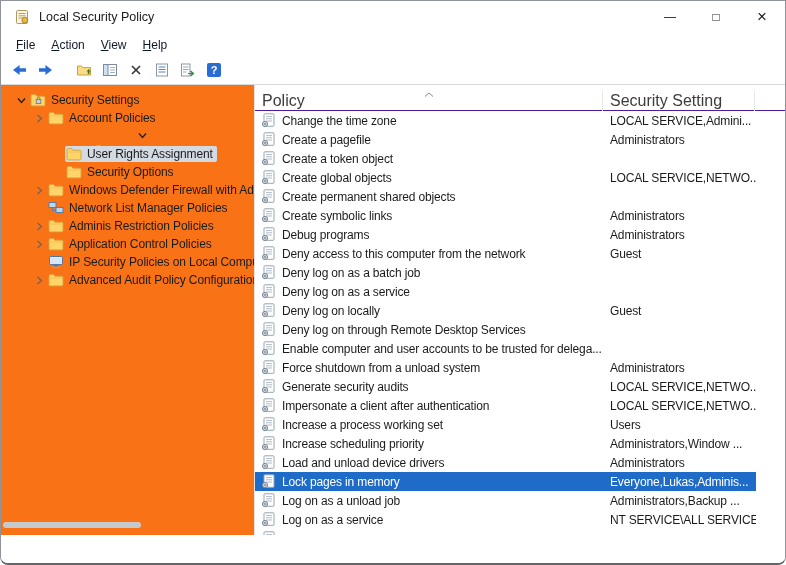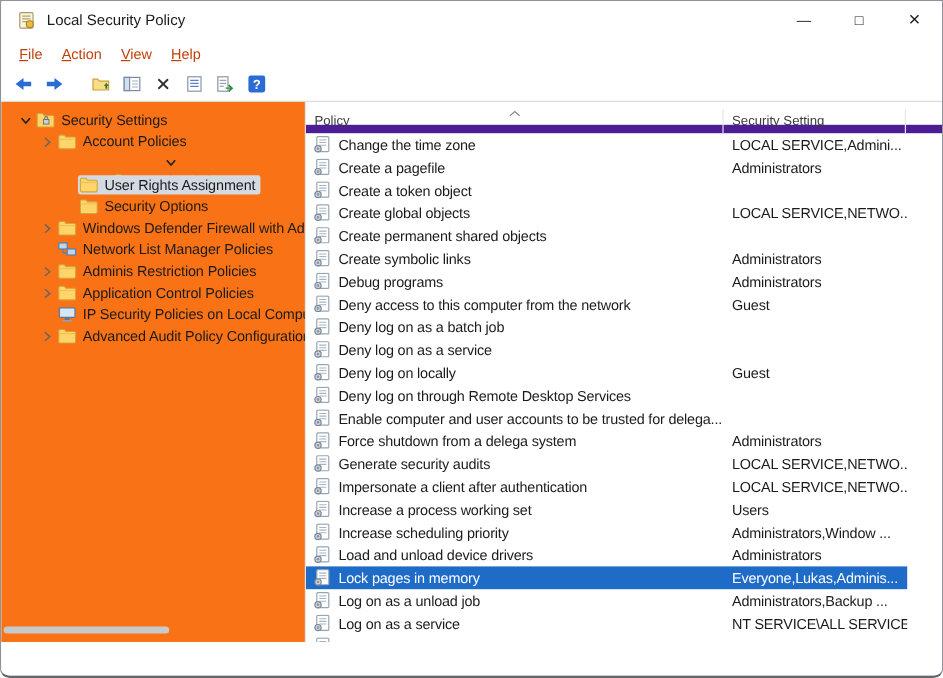--- a/index.html
+++ b/index.html
@@ -9,41 +9,41 @@
   .titlebar{height:32px;flex:0 0 32px;display:flex;align-items:center;padding-left:13px;gap:9px;background:#fff;}
   .app-icon{display:flex;}
   .title{font-size:12.5px;color:#1b1b1b;}
   .controls{margin-left:auto;display:flex;height:32px;}
   .ctrl{width:46px;height:32px;border:0;background:transparent;color:#1b1b1b;display:flex;align-items:center;justify-content:center;padding:0;font-family:inherit;}
   .ctrl.min{font-size:12px;}
   .ctrl.max{font-size:12px;}
   .ctrl.close{font-size:17px;font-weight:400;}
   
   .menubar{height:23px;flex:0 0 23px;display:flex;align-items:center;padding-left:7px;background:#fff;}
-  .menu-item{border:0;background:transparent;font-family:inherit;font-size:12px;color:#c2410c;padding:3px 8px;}
+  .menu-item{border:0;background:transparent;font-family:inherit;font-size:12px;color:#0f172a;padding:3px 8px;}
   .menu-item .ul{text-decoration:underline;}
   
   .toolbar{height:29px;flex:0 0 29px;display:flex;align-items:center;gap:3px;padding-left:7px;border-bottom:1px solid #dadada;box-sizing:border-box;background:#fff;}
   .tb-btn{width:23px;height:23px;border:0;background:transparent;display:flex;align-items:center;justify-content:center;padding:0;}
   .tb-sep{width:9px;height:1px;display:inline-block;}
   
   .main{flex:0 0 450px;display:flex;min-height:0;background:#f97316;}
   .tree-pane{width:253px;flex:0 0 253px;box-sizing:border-box;padding:6px 0 0 8px;position:relative;overflow:hidden;}
   .tree-row{height:18px;display:flex;align-items:center;white-space:nowrap;font-size:12px;color:#1b1b1b;}
   .chev{width:16px;flex:0 0 16px;display:flex;align-items:center;justify-content:center;}
   .tree-node{display:flex;align-items:center;padding:1px 4px 1px 1px;border-radius:2px;}
   .tree-node .ticon{display:flex;margin-right:5px;}
   .tree-node.selected{background:var(--treeSel,#d3dae2);}
   .tlabel{letter-spacing:-0.1px;}
   .hscroll{position:absolute;left:2px;bottom:5px;width:244px;height:8px;}
   .hthumb{width:138px;height:6px;border-radius:3px;background:#c7cacd;}
   .splitter{width:1px;flex:0 0 1px;background:#e4e4e4;}
   
   .list-pane{flex:1;box-sizing:border-box;padding-top:6px;overflow:hidden;position:relative;background:#fff;}
-  .list-header{height:20px;display:flex;font-size:11px;color:#3c3c3c;border-bottom:7px solid #4c1d95;box-sizing:border-box;}
+  .list-header{height:20px;display:flex;font-size:16px;color:#3c3c3c;border-bottom:1px solid #4c1d95;box-sizing:border-box;}
   .col{display:flex;align-items:center;box-sizing:border-box;border-right:1px solid #e6e6e6;padding-left:7px;position:relative;height:20px;}
   .col-policy{width:348px;flex:0 0 348px;}
   .col-setting{width:152px;flex:0 0 152px;}
   .col-rest{flex:1;border-right:0;}
   .sort-ind{position:absolute;top:1px;left:50%;transform:translateX(-50%);line-height:0;}
   .rows{overflow:hidden;}
   .list-row{height:19px;display:flex;align-items:center;width:501px;font-size:12px;color:#1b1b1b;}
   .list-row .ricon{flex:0 0 15px;margin:0 6px 0 6px;display:flex;}
   .cell-policy{width:321px;flex:0 0 321px;overflow:hidden;white-space:nowrap;letter-spacing:-0.15px;}
   .cell-setting{flex:1;overflow:hidden;white-space:nowrap;padding-left:7px;box-sizing:border-box;letter-spacing:-0.15px;}
@@ -481,21 +481,21 @@
           </div>
           <div class="list-row">
             <span class="ricon">
               <svg width="15" height="15" viewBox="0 0 15 15">
                 <rect x="3" y="0.8" width="10" height="12.5" rx="0.8" fill="#fff" stroke="#97a5b4"></rect>
                 <path d="M5 3.6h6M5 5.8h6M5 8h6" stroke="#a8b4c2" stroke-width="0.9" fill="none"></path>
                 <circle cx="4" cy="11" r="2.6" fill="#cfd6de" stroke="#7c8896"></circle>
                 <circle cx="4" cy="11" r="1.1" fill="#8a96a4"></circle>
               </svg>
             </span>
-            <span class="cell-policy">Force shutdown from a delega system</span>
+            <span class="cell-policy">Force shutdown from a unload system</span>
             <span class="cell-setting">Administrators</span>
           </div>
           <div class="list-row">
             <span class="ricon">
               <svg width="15" height="15" viewBox="0 0 15 15">
                 <rect x="3" y="0.8" width="10" height="12.5" rx="0.8" fill="#fff" stroke="#97a5b4"></rect>
                 <path d="M5 3.6h6M5 5.8h6M5 8h6" stroke="#a8b4c2" stroke-width="0.9" fill="none"></path>
                 <circle cx="4" cy="11" r="2.6" fill="#cfd6de" stroke="#7c8896"></circle>
                 <circle cx="4" cy="11" r="1.1" fill="#8a96a4"></circle>
               </svg>

